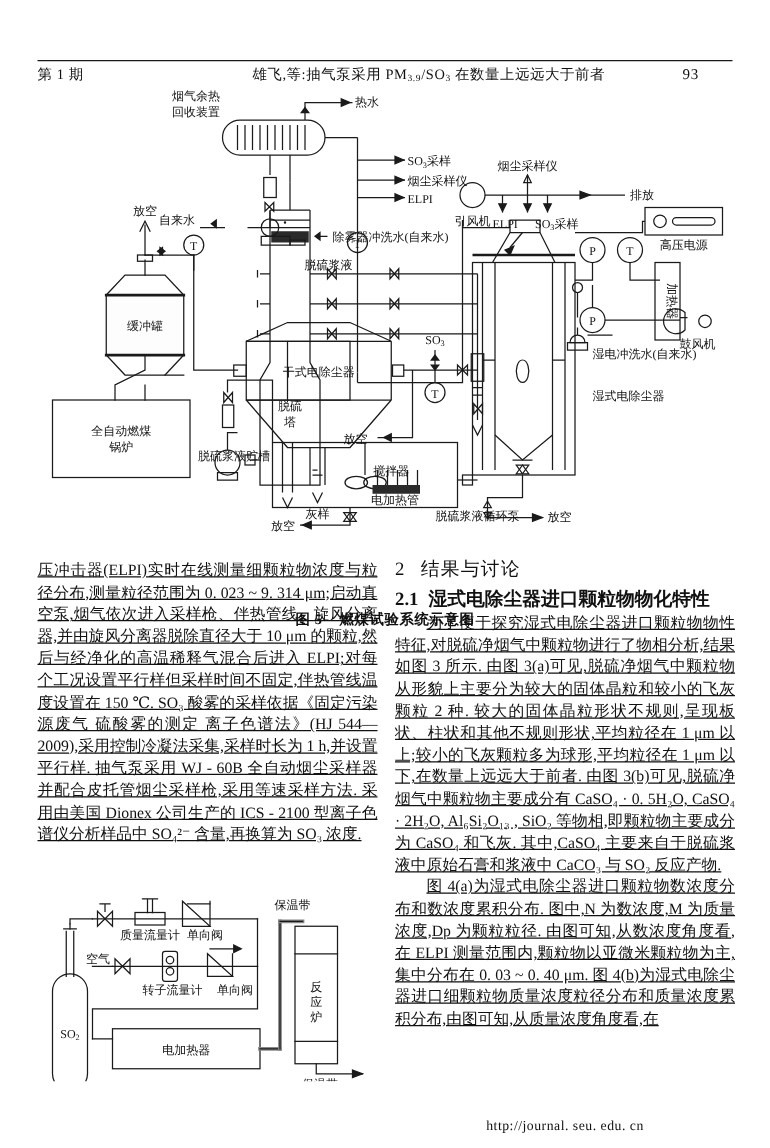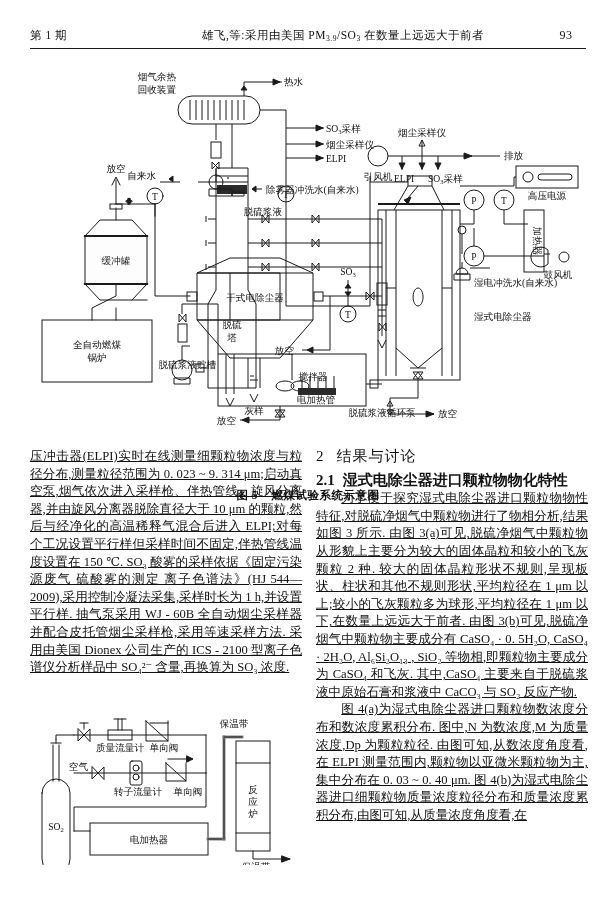--- a/index.html
+++ b/index.html
@@ -14,21 +14,21 @@
   .page{position:relative;width:616px;height:918px;}
 
   
   .runhead{
     position:absolute;left:30px;top:28px;width:556px;
     display:flex;align-items:baseline;
     font-size:11.5px;letter-spacing:.5px;
   }
   .rh-left{width:110px;flex:none;}
   .rh-center{flex:1;text-align:center;white-space:nowrap;}
-  .rh-right{width:40px;flex:none;text-align:center;font-size:12px;}
+  .rh-right{width:40px;flex:none;text-align:left;font-size:12px;margin-top:24px;}
   .rule{
     position:absolute;left:30px;top:48px;width:556px;height:1px;
     background:#1a1a1a;
   }
   sub{font-size:.66em;vertical-align:-.25em;}
 
   
   .fig1{
     position:absolute;left:30px;top:58px;width:556px;height:370px;
   }
@@ -75,21 +75,21 @@
   .lbl{font-family:"Liberation Serif","DejaVu Serif",serif;}
   text{fill:#111;}
 </style>
 </head>
 <body>
 
 <div class="page">
 
   <div class="runhead">
     <div class="rh-left">第 1 期</div>
-    <div class="rh-center"><span>雄飞,等:采用由美国 PM</span><sub>3.9</sub><span>/SO</span><sub>3</sub><span> 在数量上远远大于前者</span></div>
+    <div class="rh-center"><span>雄飞,等:抽气泵采用 PM</span><sub>3.9</sub><span>/SO</span><sub>3</sub><span> 在数量上远远大于前者</span></div>
     <div class="rh-right">93</div>
   </div>
   <div class="rule"></div>
 
   <div class="fig1">
     <svg width="556" height="372" viewBox="0 0 556 372">
       <g fill="none" stroke="#1a1a1a" stroke-width="1" stroke-linecap="square">
 
         <rect x="12" y="262" width="110" height="62"></rect>
 
@@ -482,14 +482,15 @@
         <text x="225" y="78" text-anchor="middle">反</text>
         <text x="225" y="90" text-anchor="middle">应</text>
         <text x="225" y="102" text-anchor="middle">炉</text>
         <text x="206" y="12" text-anchor="middle">保温带</text>
         <text x="228" y="155" text-anchor="middle">保温带</text>
       </g>
     </svg>
 
   </div>
 
+  <div class="footer">http://journal. seu. edu. cn</div>
 
 </div>
 
 </body></html>

